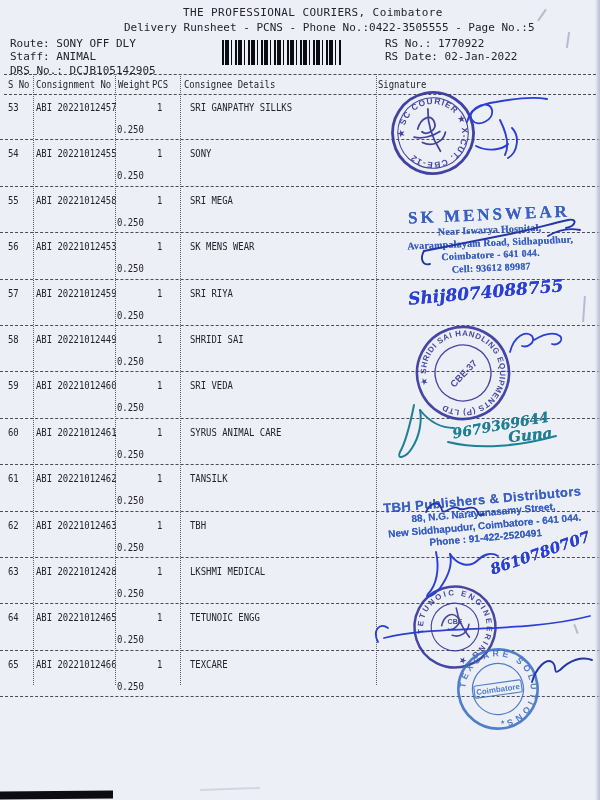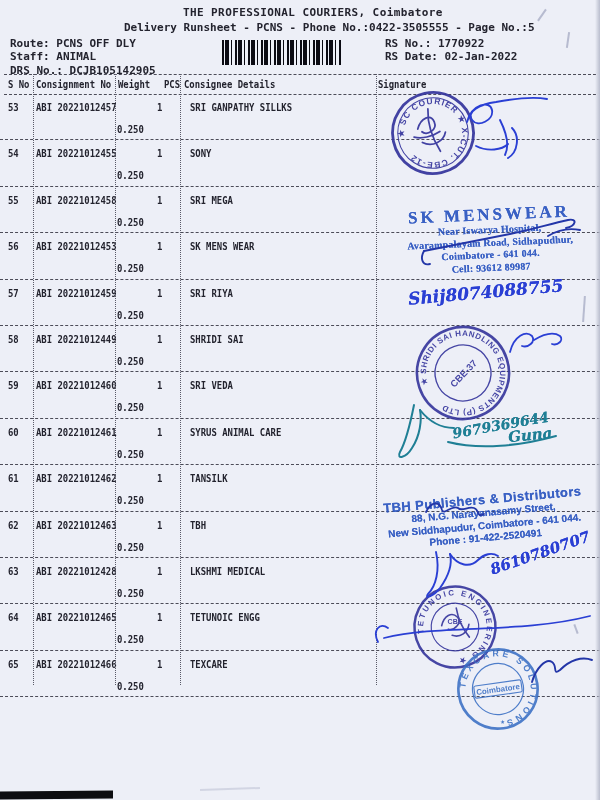--- a/index.html
+++ b/index.html
@@ -1,19 +1,19 @@
 <!DOCTYPE html>
 <html><head>
 <meta charset="utf-8">
 <style>
   html,body{margin:0;padding:0;background:#d8dae2;}
   .paper{position:relative;width:600px;height:800px;background:#edeff7;overflow:hidden;
          font-family:"DejaVu Sans Mono",monospace;color:#20202c;}
   .abs{position:absolute;white-space:nowrap;}
-  .mono{font-family:"DejaVu Sans Mono",monospace;font-weight:bold;color:#23232e;}
+  .mono{font-family:"DejaVu Sans Mono",monospace;font-weight:normal;color:#23232e;}
   .cond{display:inline-block;transform:scaleX(.85);transform-origin:0 0;white-space:nowrap;}
   .t11{font-size:11px;} .t105{font-size:10.5px;}
   .title{left:183px;top:6px;font-size:11px;letter-spacing:.4px;}
   .subtitle{left:118px;top:21px;font-size:11px;padding-left:6px;}
   .dashline{position:absolute;left:4px;right:4px;border-top:1px dashed #4c4c58;height:0;}
   .barcode{position:absolute;left:222px;top:40px;width:120px;height:25px;
     background:repeating-linear-gradient(90deg,#0b0b13 0 2px,transparent 2px 3px,#0b0b13 3px 7px,transparent 7px 9px,#0b0b13 9px 10px,transparent 10px 13px);}
   
   .thead-cell{top:78px;font-size:10.5px;}
   .tbody{position:absolute;left:0;top:94px;width:500px;}
@@ -41,34 +41,34 @@
   .blackbar{position:absolute;left:0;top:791px;width:113px;height:8px;background:#0d0d11;transform:skewY(-.6deg);}
   .smudge{position:absolute;background:#a9aec6;opacity:.8;}
 </style>
 </head>
 <body>
 
 <div class="paper">
 
   <div class="abs mono title">THE PROFESSIONAL COURIERS, Coimbatore</div>
   <div class="abs mono subtitle">Delivery Runsheet - PCNS - Phone No.:0422-3505555 - Page No.:5</div>
-  <div class="abs mono t11" style="left:10px;top:37px;">Route: PCNS OFF DLY</div>
+  <div class="abs mono t11" style="left:10px;top:37px;">Route: SONY OFF DLY</div>
   <div class="abs mono t11" style="left:10px;top:50px;">Staff: ANIMAL</div>
   <div class="abs mono t11" style="left:10px;top:64px;">DRS No.: DCJB105142905</div>
   <div class="barcode"></div>
   <div class="abs mono t11" style="left:385px;top:37px;">RS No.: 1770922</div>
   <div class="abs mono t11" style="left:385px;top:50px;">RS Date: 02-Jan-2022</div>
 
   <div class="dashline" style="top:74px;"></div>
   <div class="dashline" style="top:94px;"></div>
 
   <div class="abs mono thead-cell" style="left:8px;"><span class="cond">S No</span></div>
   <div class="abs mono thead-cell" style="left:36px;"><span class="cond">Consignment No</span></div>
   <div class="abs mono thead-cell" style="left:118px;"><span class="cond">Weight</span></div>
-  <div class="abs mono thead-cell" style="left:164px;text-align:right;"><span class="cond">PCS</span></div>
+  <div class="abs mono thead-cell" style="left:152px;text-align:right;"><span class="cond">PCS</span></div>
   <div class="abs mono thead-cell" style="left:184px;text-align:center;"><span class="cond">Consignee Details</span></div>
   <div class="abs mono thead-cell" style="left:378px;"><span class="cond">Signature</span></div>
 
   <div class="tbody">
     <div class="t-row mono t105">
       <span class="c-sno"><i class="cond" style="font-style:normal">53</i></span>
       <span class="c-consign"><i class="cond" style="font-style:normal">ABI 20221012457</i></span>
       <span class="c-weight"><i class="cond" style="font-style:normal">0.250</i></span>
       <span class="c-pcs"><i class="cond" style="font-style:normal">1</i></span>
       <span class="c-consignee"><i class="cond" style="font-style:normal">SRI GANPATHY SILLKS</i></span>

